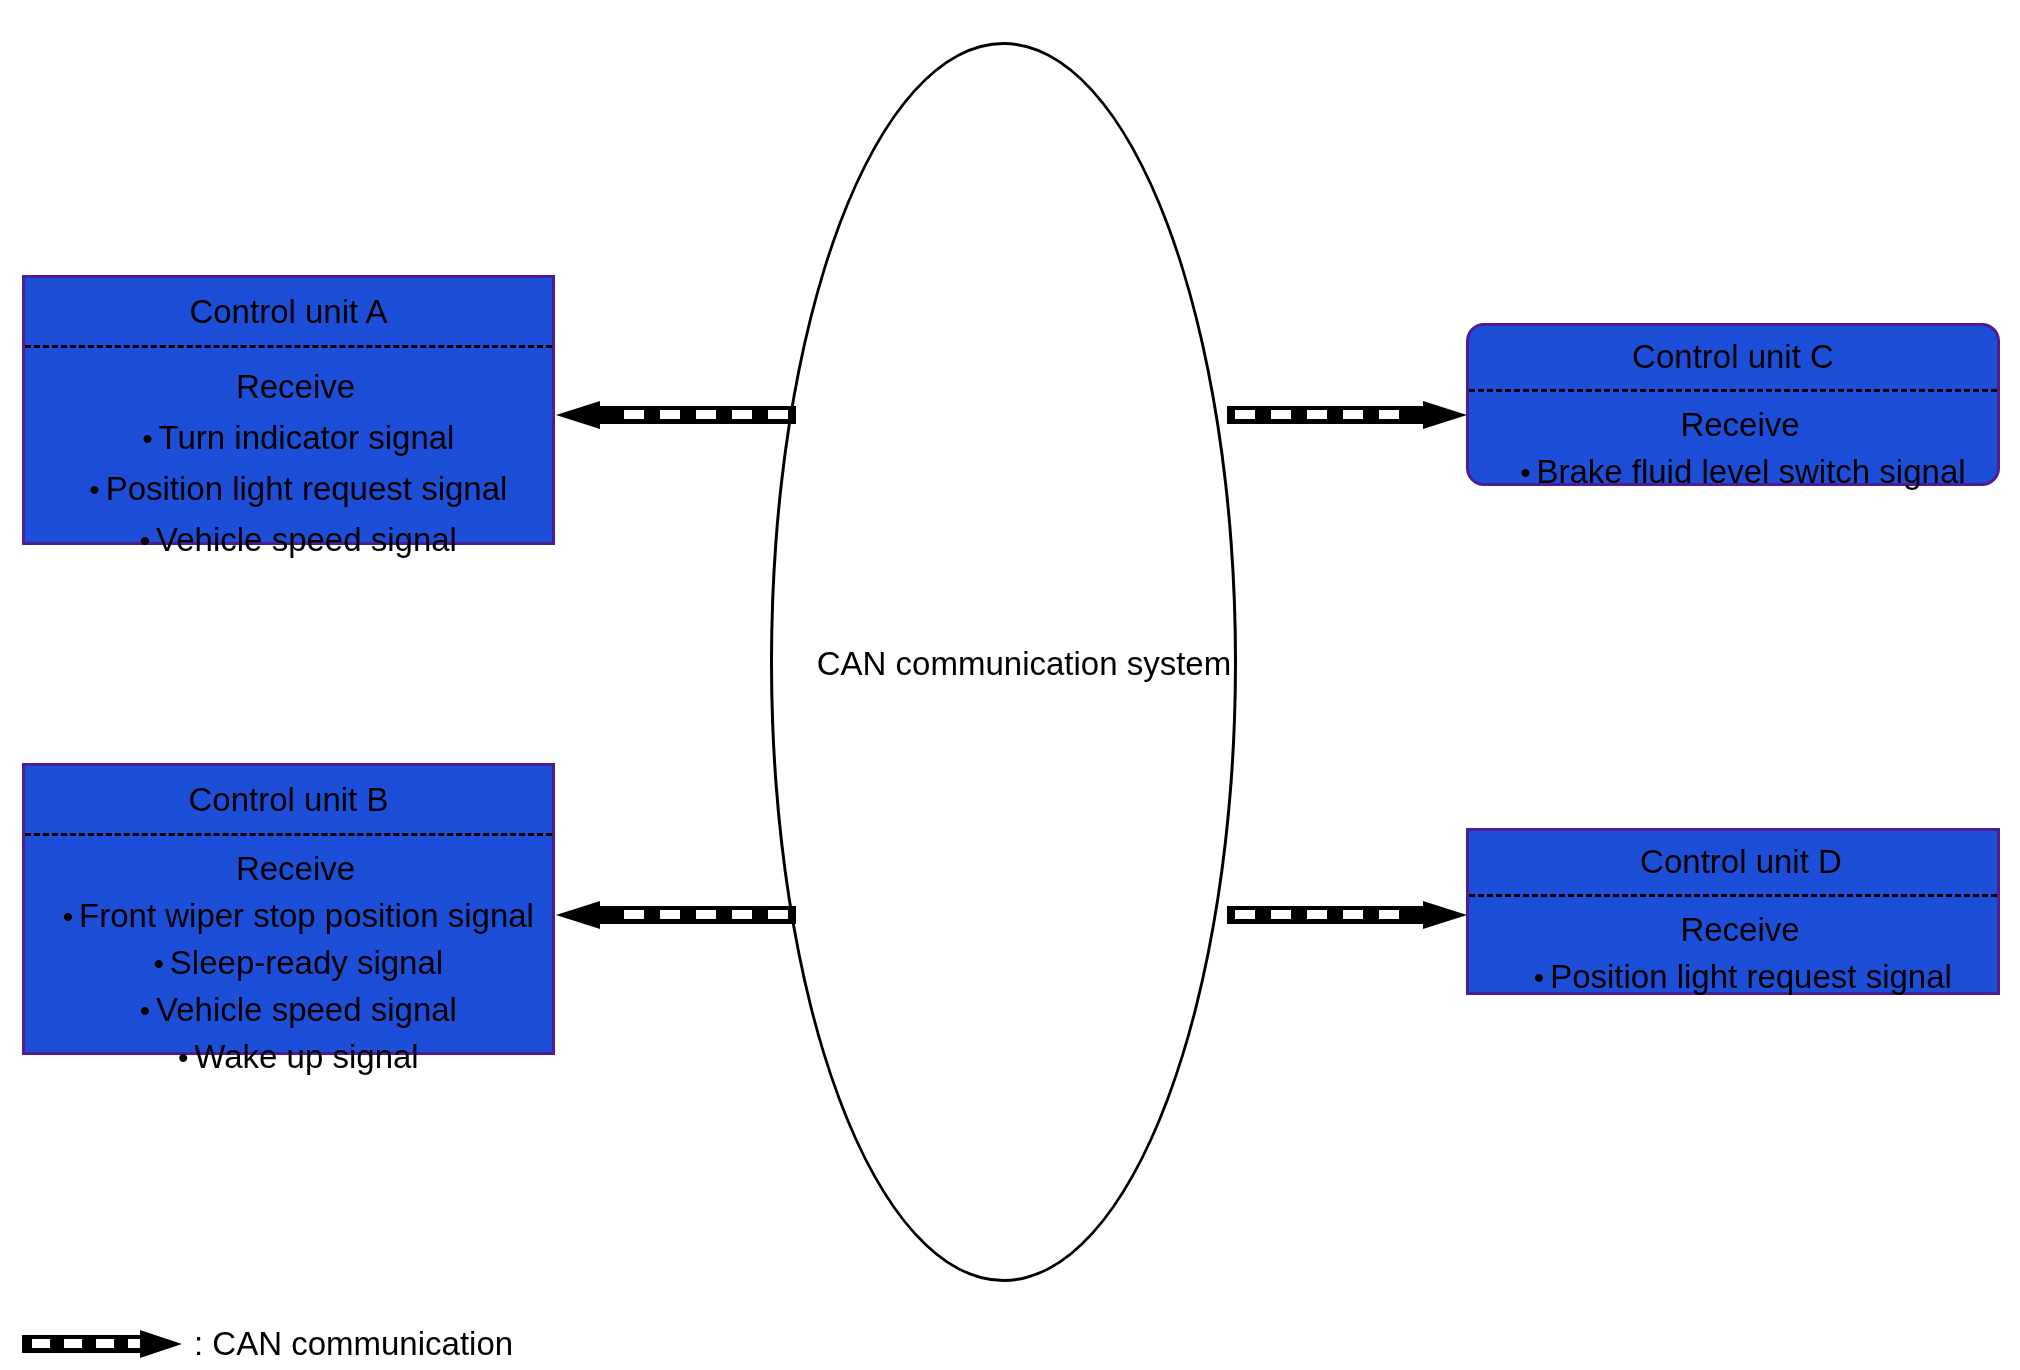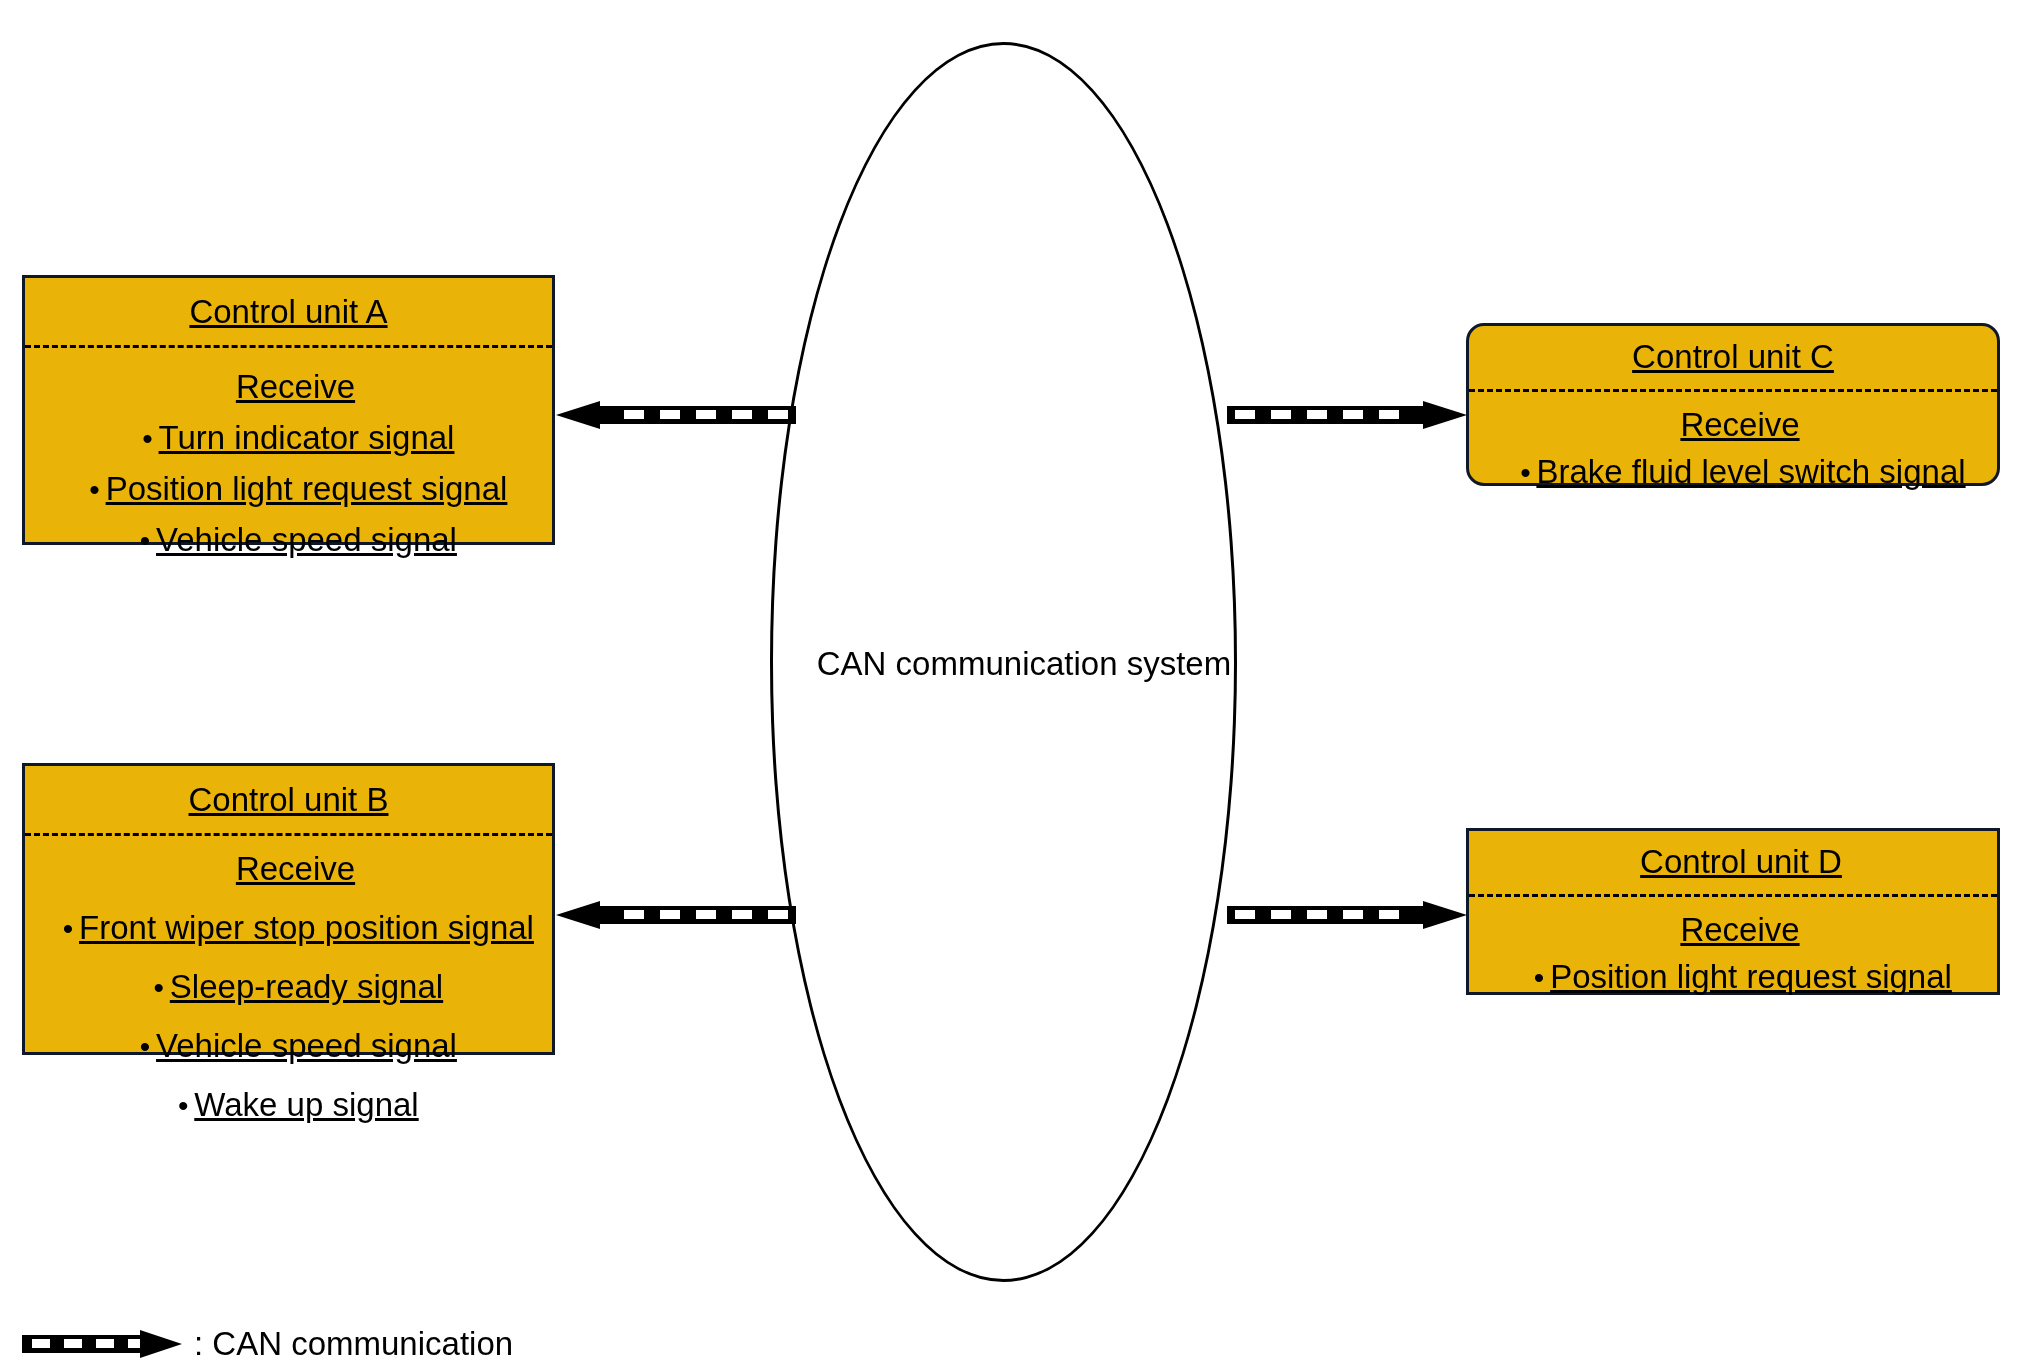--- a/index.html
+++ b/index.html
@@ -14,23 +14,22 @@
     background: #ffffff;
     font-family: "Liberation Sans", sans-serif;
     color: #000000;
     overflow: hidden;
   }
 
   
   .unit-box {
     position: absolute;
     box-sizing: border-box;
-    border: 3px solid #0f172a;
-    background: #eab308;
-    text-decoration: underline;
+    border: 3px solid #4c1d95;
+    background: #1d4ed8;
   }
   .unit-title {
     text-align: center;
     font-size: 33px;
     line-height: 1.0;
     white-space: nowrap;
   }
   .unit-divider {
     border-top: 3px dashed #000000;
     margin: 0;
@@ -62,21 +61,21 @@
   #box-a .unit-title   { padding-top: 17px; }
   #box-a .unit-divider { margin-top: 17px; }
   #box-a .unit-body    { padding-top: 22px; }
   #box-a .unit-signal  { margin-top: 18px; }
 
   
   #box-b { left: 22px;  top: 763px;  width: 533px; height: 292px; }
   #box-b .unit-title   { padding-top: 17px; }
   #box-b .unit-divider { margin-top: 17px; }
   #box-b .unit-body    { padding-top: 16px; }
-  #box-b .unit-signal  { margin-top: 26px; }
+  #box-b .unit-signal  { margin-top: 14px; }
 
   
   #box-c { left: 1466px; top: 323px; width: 534px; height: 163px; border-radius: 18px; }
   #box-c .unit-title   { padding-top: 14px; }
   #box-c .unit-divider { margin-top: 16px; }
   #box-c .unit-body    { padding-top: 16px; }
   #box-c .unit-signal  { margin-top: 14px; }
 
   
   #box-d { left: 1466px; top: 828px; width: 534px; height: 167px; }

